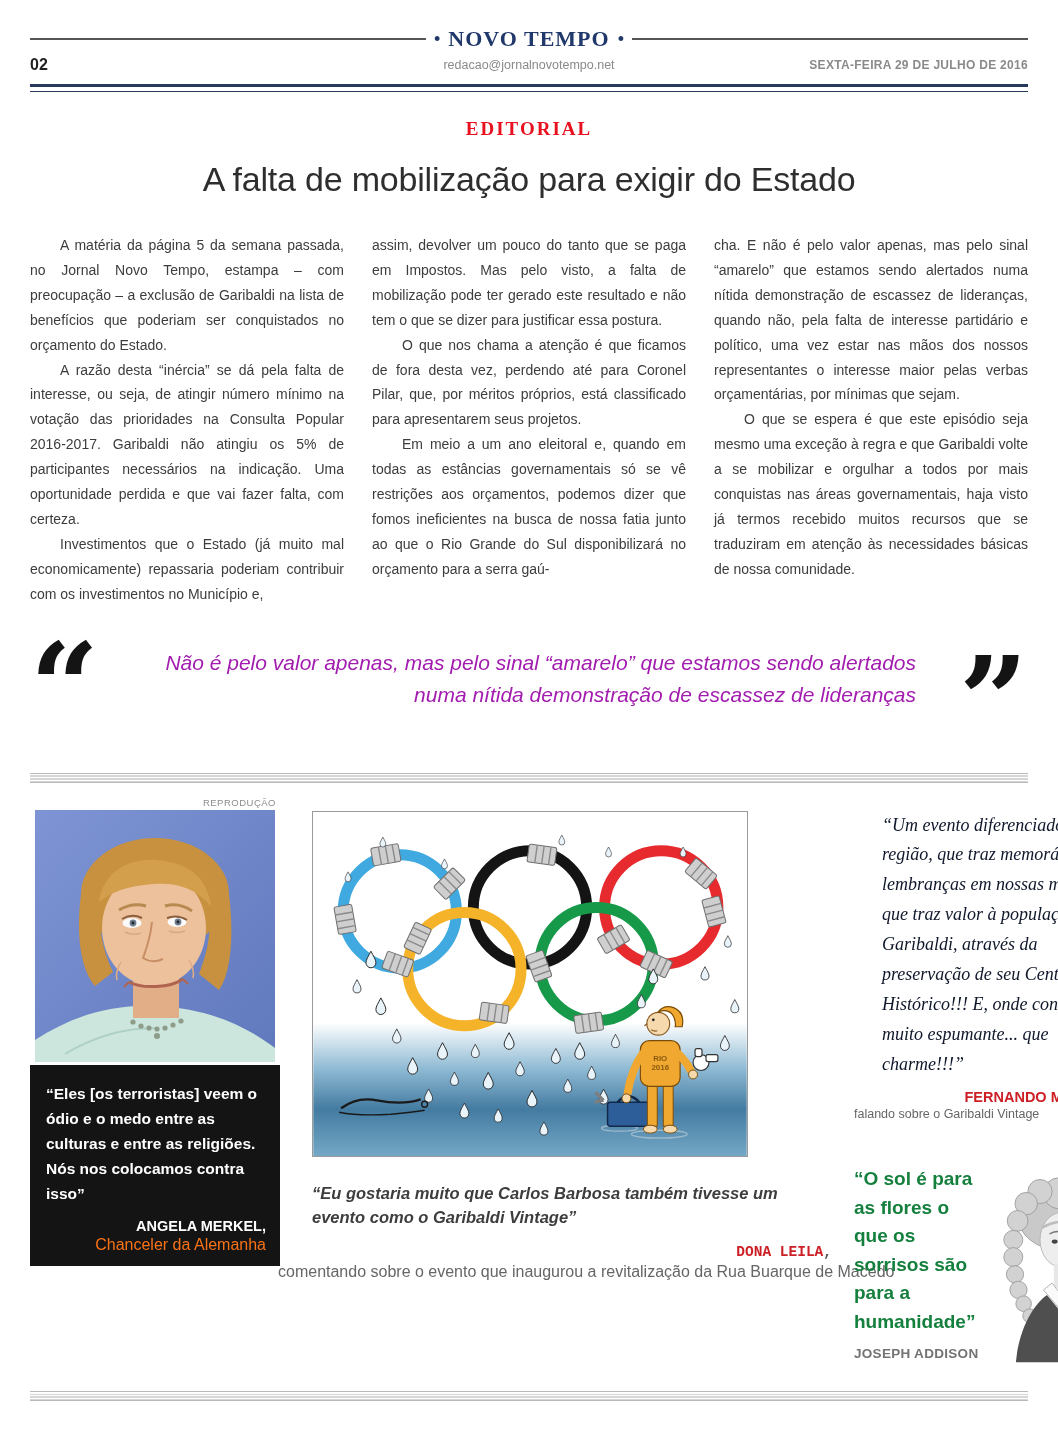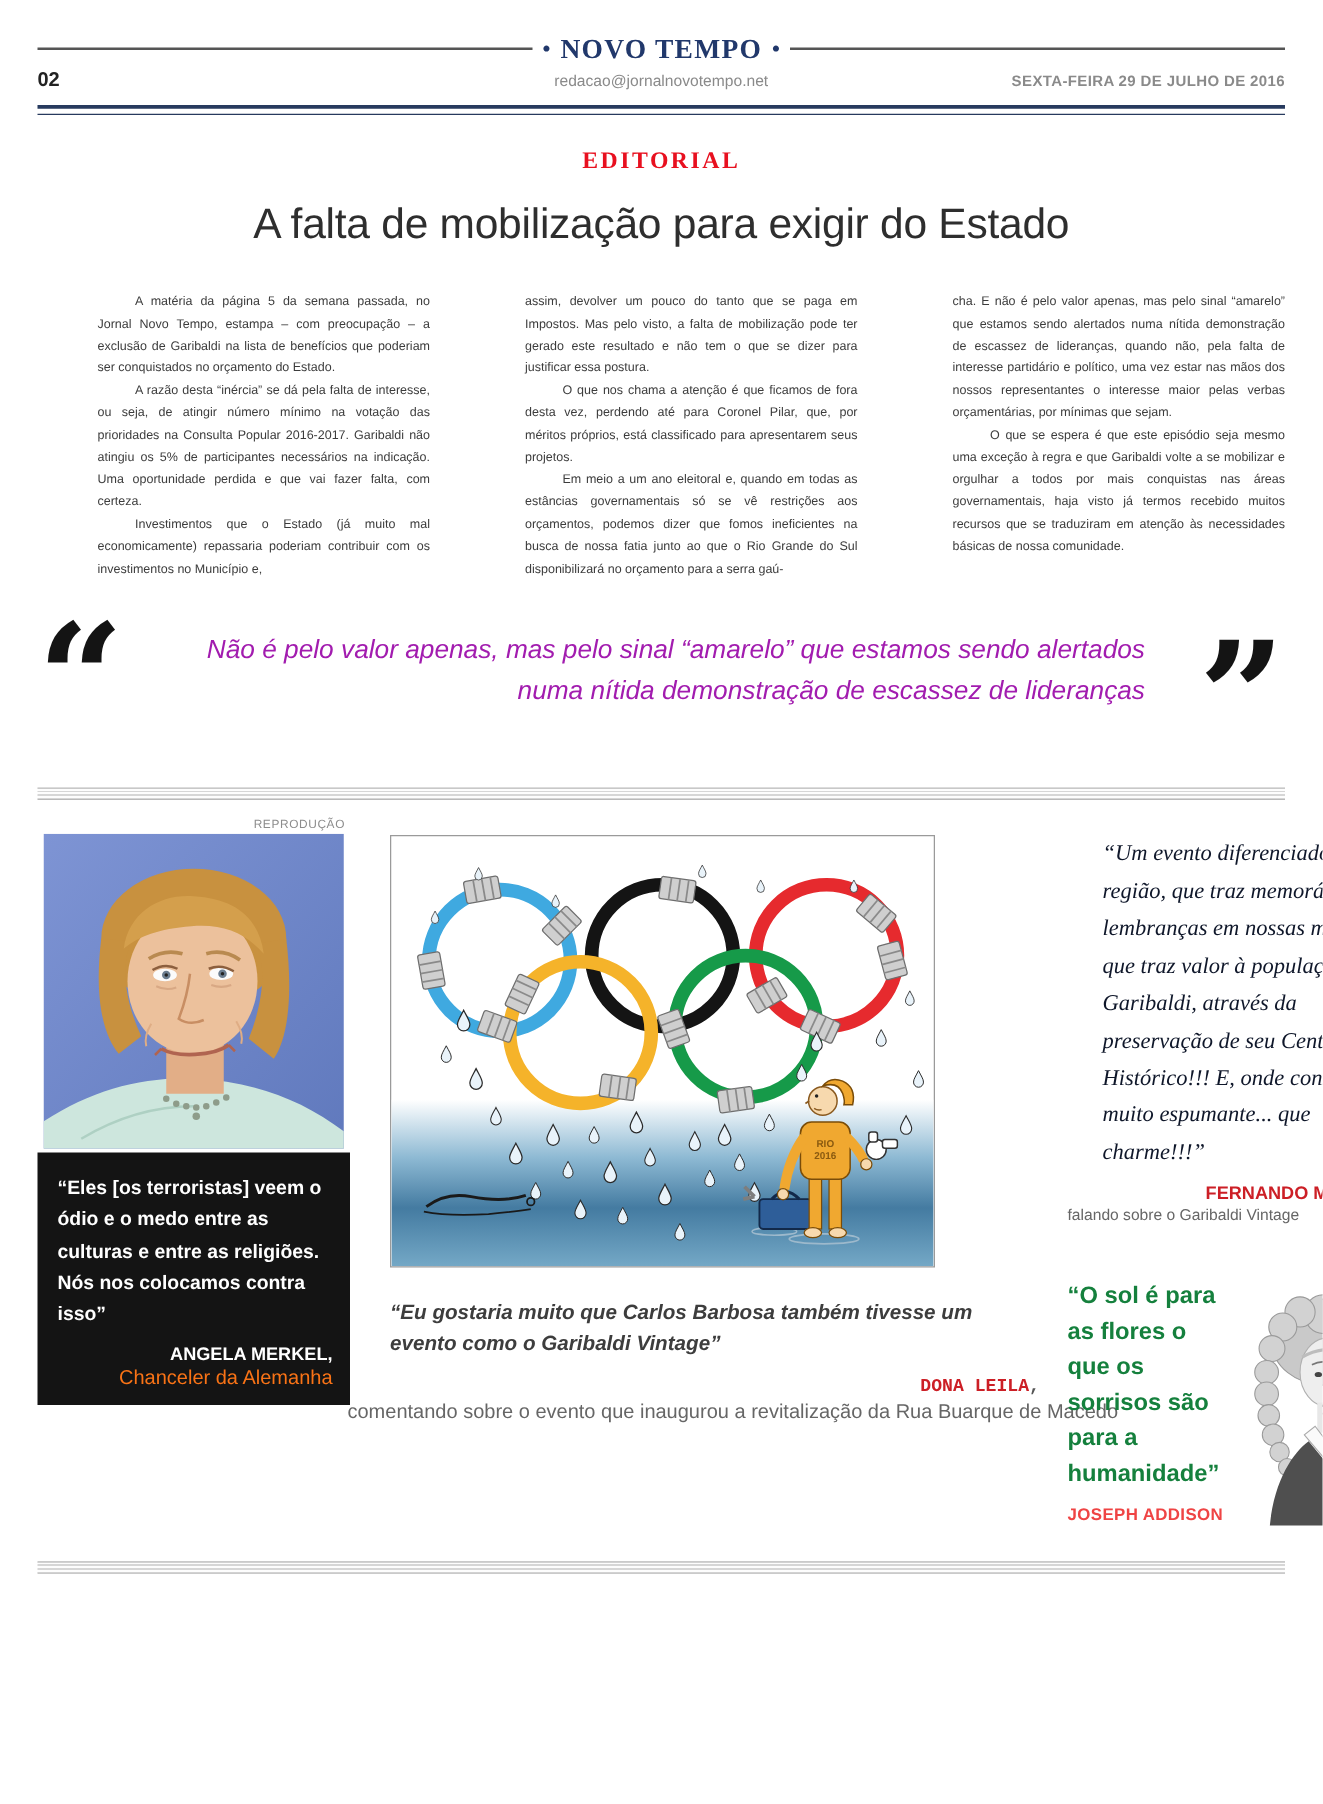--- a/index.html
+++ b/index.html
@@ -17,21 +17,21 @@
   .hdr-email { position:absolute; left:0; right:0; text-align:center; top:4px; font-size:12.5px; color:#8a8a8a; }
   .hdr-date { position:absolute; right:0; top:4px; font-size:12px; color:#8a8a8a; letter-spacing:0.3px;font-weight:bold; }
   .double-rule { margin-top:4px; height:8px; border-top:3px solid #273a5e; border-bottom:1px solid #273a5e; }
 
   
   .editorial-label { text-align:center; margin-top:26px; font-family:"Liberation Serif",serif; font-weight:bold; color:#e8101f; font-size:19px; letter-spacing:2px; }
   h1.title { text-align:center; margin-top:20px; font-weight:400; font-size:34px; color:#2e2e2e; letter-spacing:-0.2px; }
 
   
   .columns { display:flex; gap:28px; margin-top:34px; }
-  .col { flex:1; text-align:justify; font-size:10px; line-height:1.78; color:#3c3c3c;margin-left:48px; }
+  .col { flex:1; text-align:justify; font-size:14px; line-height:1.78; color:#3c3c3c; }
   .col p { text-indent:30px; }
   .col p.noindent { text-indent:0; }
 
   
   .pullquote { display:flex; align-items:flex-start; margin-top:26px; min-height:96px; }
   .qmark { font-family:"DejaVu Serif",serif; font-weight:bold; color:#141414; font-size:120px; line-height:0.9; width:92px; flex:none; }
   .qmark.close { text-align:right; padding-top:14px; }
   .pq-text { flex:1; text-align:right; font-style:italic; color:#a21caf; font-size:21px; line-height:1.55; padding:14px 20px 0 20px; }
 
   .ribbed { height:10px; margin-top:18px; border-top:1px solid #b9b9b9; border-bottom:1px solid #b9b9b9; background:repeating-linear-gradient(180deg,#fdfdfd 0 1.5px,#d6d6d6 1.5px 3px); }
@@ -57,21 +57,21 @@
   .leila-caption { width:470px; margin-left:-34px; text-align:right; font-size:16px; color:#666; margin-top:3px; white-space:nowrap; }
 
   .martelli-quote { margin-top:22px; font-family:"Liberation Serif",serif; font-style:italic; font-size:18px; line-height:1.66; color:#0f172a;margin-left:28px; }
   .martelli-name { text-align:right; margin-top:10px; font-weight:bold; font-size:14.5px; color:#cc1f26; }
   .martelli-name .suffix { color:#555; }
   .martelli-caption { text-align:left; font-size:12.5px; color:#666; margin-top:2px; }
 
   .addison { display:flex; margin-top:34px; }
   .addison-text { width:132px; flex:none; padding-top:10px; }
   .addison-quote { font-weight:bold; font-size:19px; line-height:1.5; color:#15803d; }
-  .addison-name { font-weight:bold; font-size:13.5px; color:#ef4444; margin-top:10px; letter-spacing:0.3px; }
+  .addison-name { font-weight:bold; font-size:13.5px; color:#737373; margin-top:10px; letter-spacing:0.3px; }
   .addison-portrait { width:138px; height:218px; flex:none; margin-left:4px; }
 </style>
 </head>
 <body>
 
 <div class="page">
 
   <header>
     <div class="mast-row">
       <span class="hline"></span>

